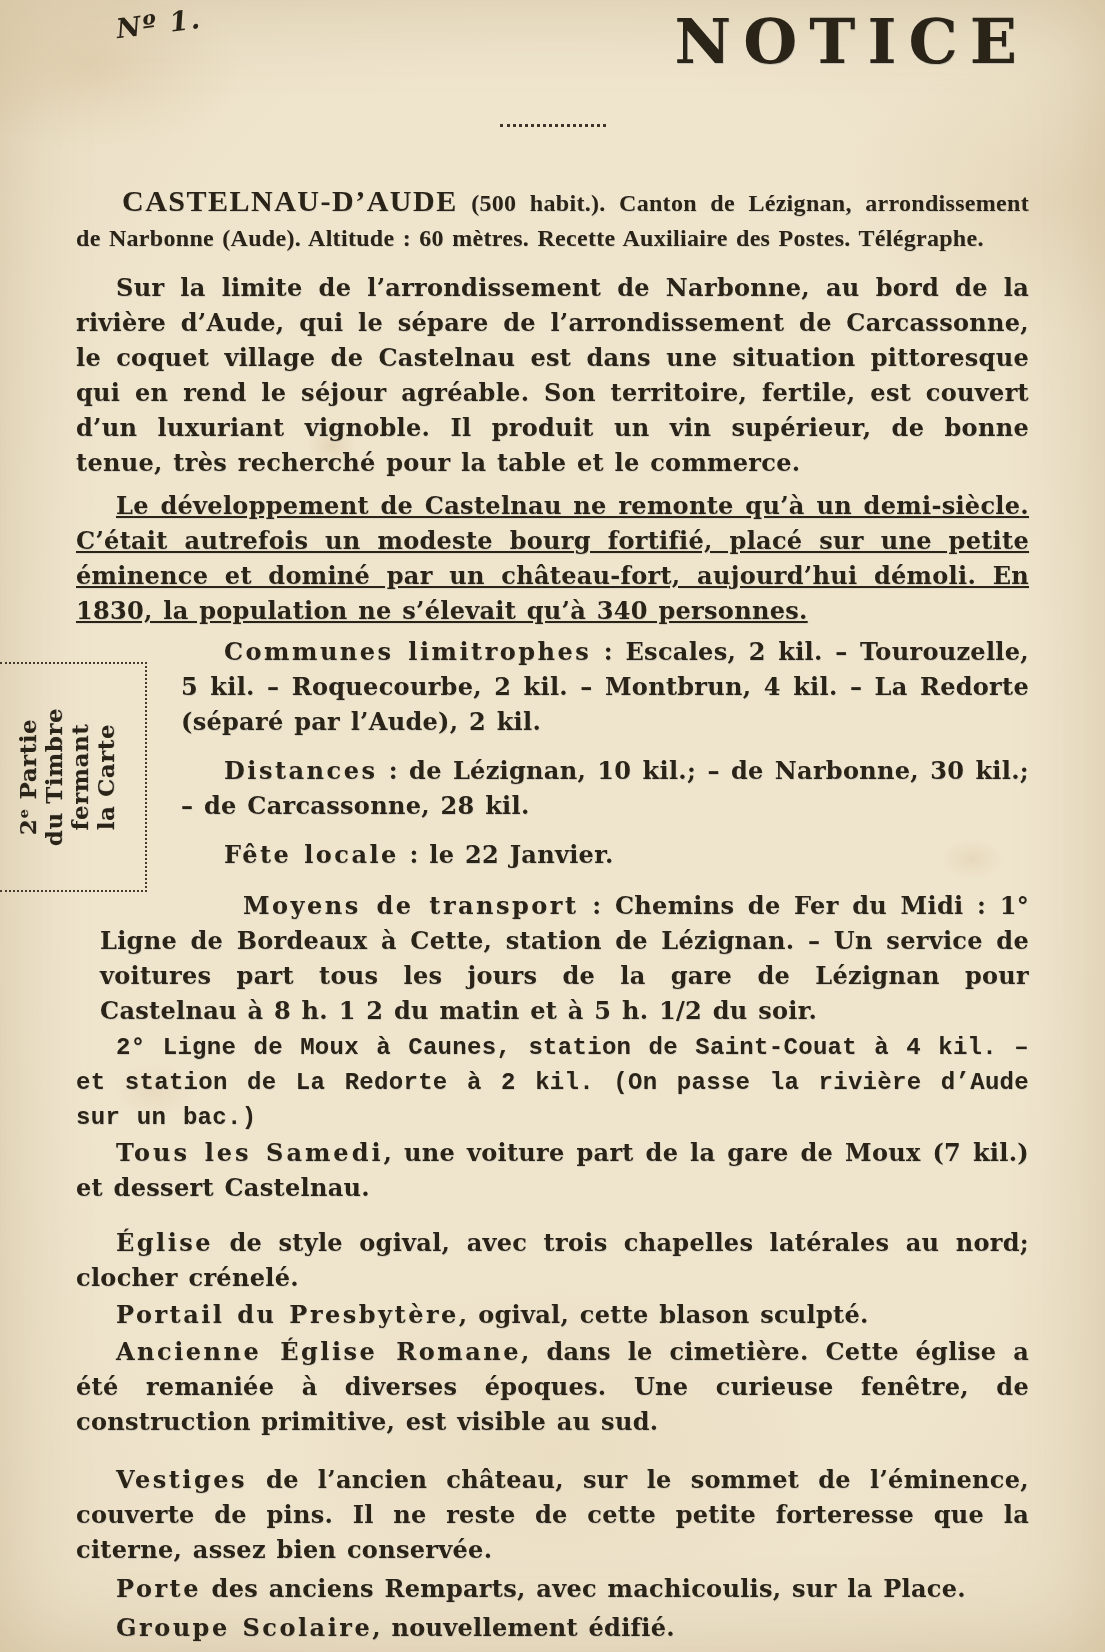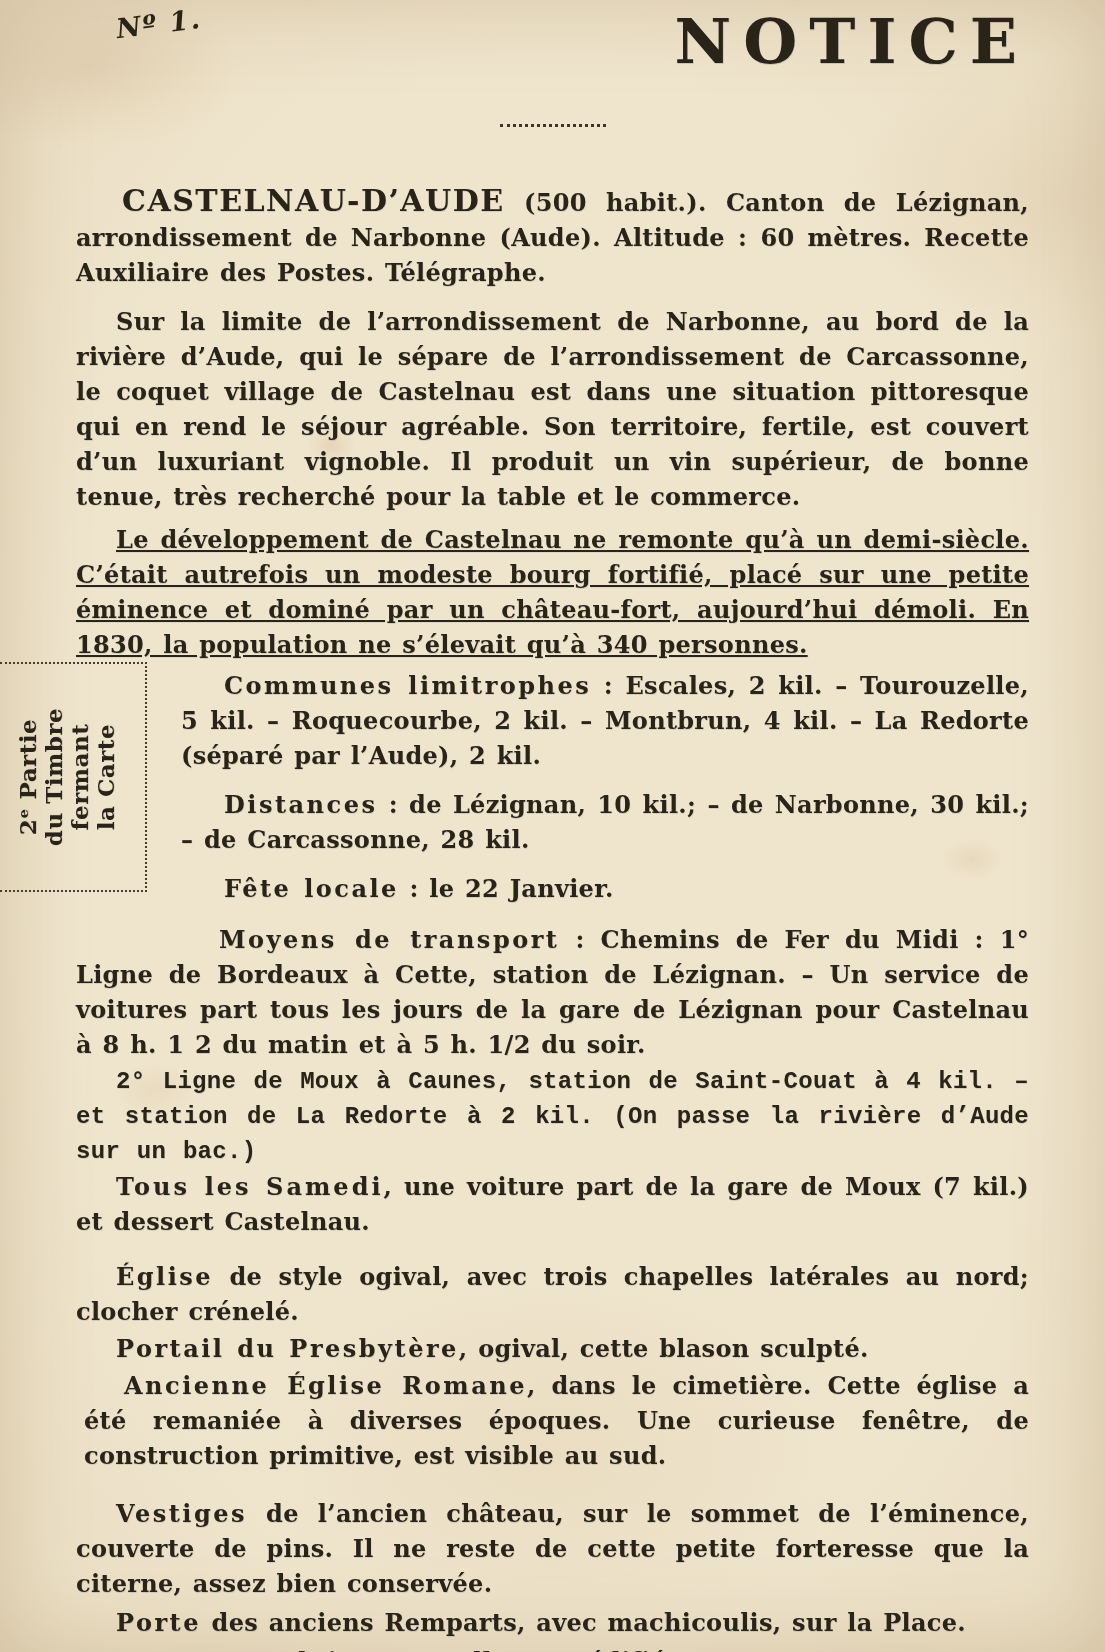--- a/index.html
+++ b/index.html
@@ -66,38 +66,38 @@
     text-align: justify;
     text-indent: 40px;
     letter-spacing: 0.3px;
     word-spacing: 2px;
     text-shadow: 0.5px 0.6px 0 rgba(60,75,115,0.16);
   }
   .para .lead {
     font-size: 24px;
     letter-spacing: 2.5px;
   }
-  .p-intro        { margin-top: 24px;  text-indent: 46px; }
+  .p-intro        { margin-top: 24px;  text-indent: 46px; font-family: Liberation Serif, serif; }
   .p-intro .lead  { font-size: 30px; letter-spacing: 1.5px; }
   .p-situation    { margin-top: 14px; }
   .p-history      { margin-top: 8px; text-decoration: underline;  }
 
   
   .mid-section { margin-top: 6px; }
   .mid-section .para { margin-left: 105px; text-indent: 43px; }
   .p-distances { margin-top: 14px; }
   .p-fete      { margin-top: 14px; }
 
-  .p-transport   { margin-top: 16px; text-indent: 143px; }
+  .p-transport   { margin-top: 16px; text-indent: 143px; margin-left: 24px; }
   .p-ligne-moux  { margin-top: 2px; font-family: Liberation Mono, monospace;  }
   .p-samedi      { margin-top: 0;    }
   .p-samedi .lead{ letter-spacing: 3px; }
   .p-eglise      { margin-top: 20px; }
   .p-portail     { margin-top: 2px;  }
-  .p-ancienne    { margin-top: 2px; margin-left: 8px;  }
+  .p-ancienne    { margin-top: 2px;  }
   .p-vestiges    { margin-top: 23px;  }
   .p-porte       { margin-top: 4px;  }
   .p-groupe      { margin-top: 4px;  }
 
   
   .stamp-box {
     position: absolute;
     left: 0;
     top: 662px;
     width: 147px;

